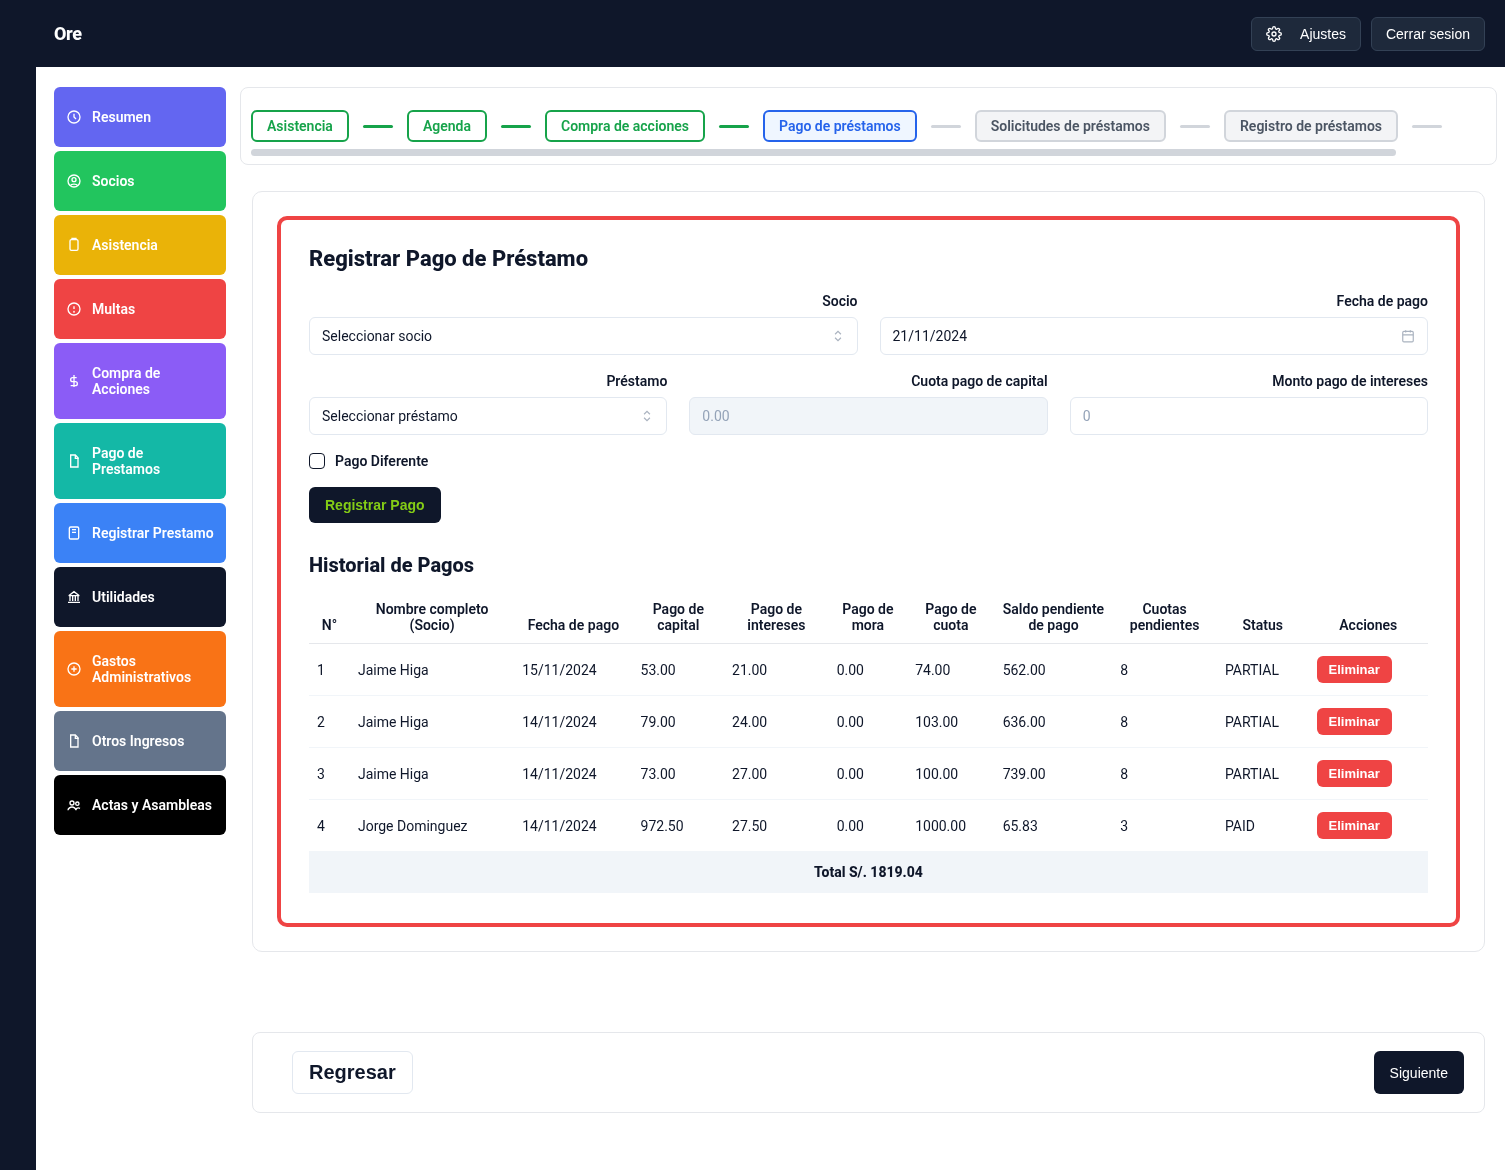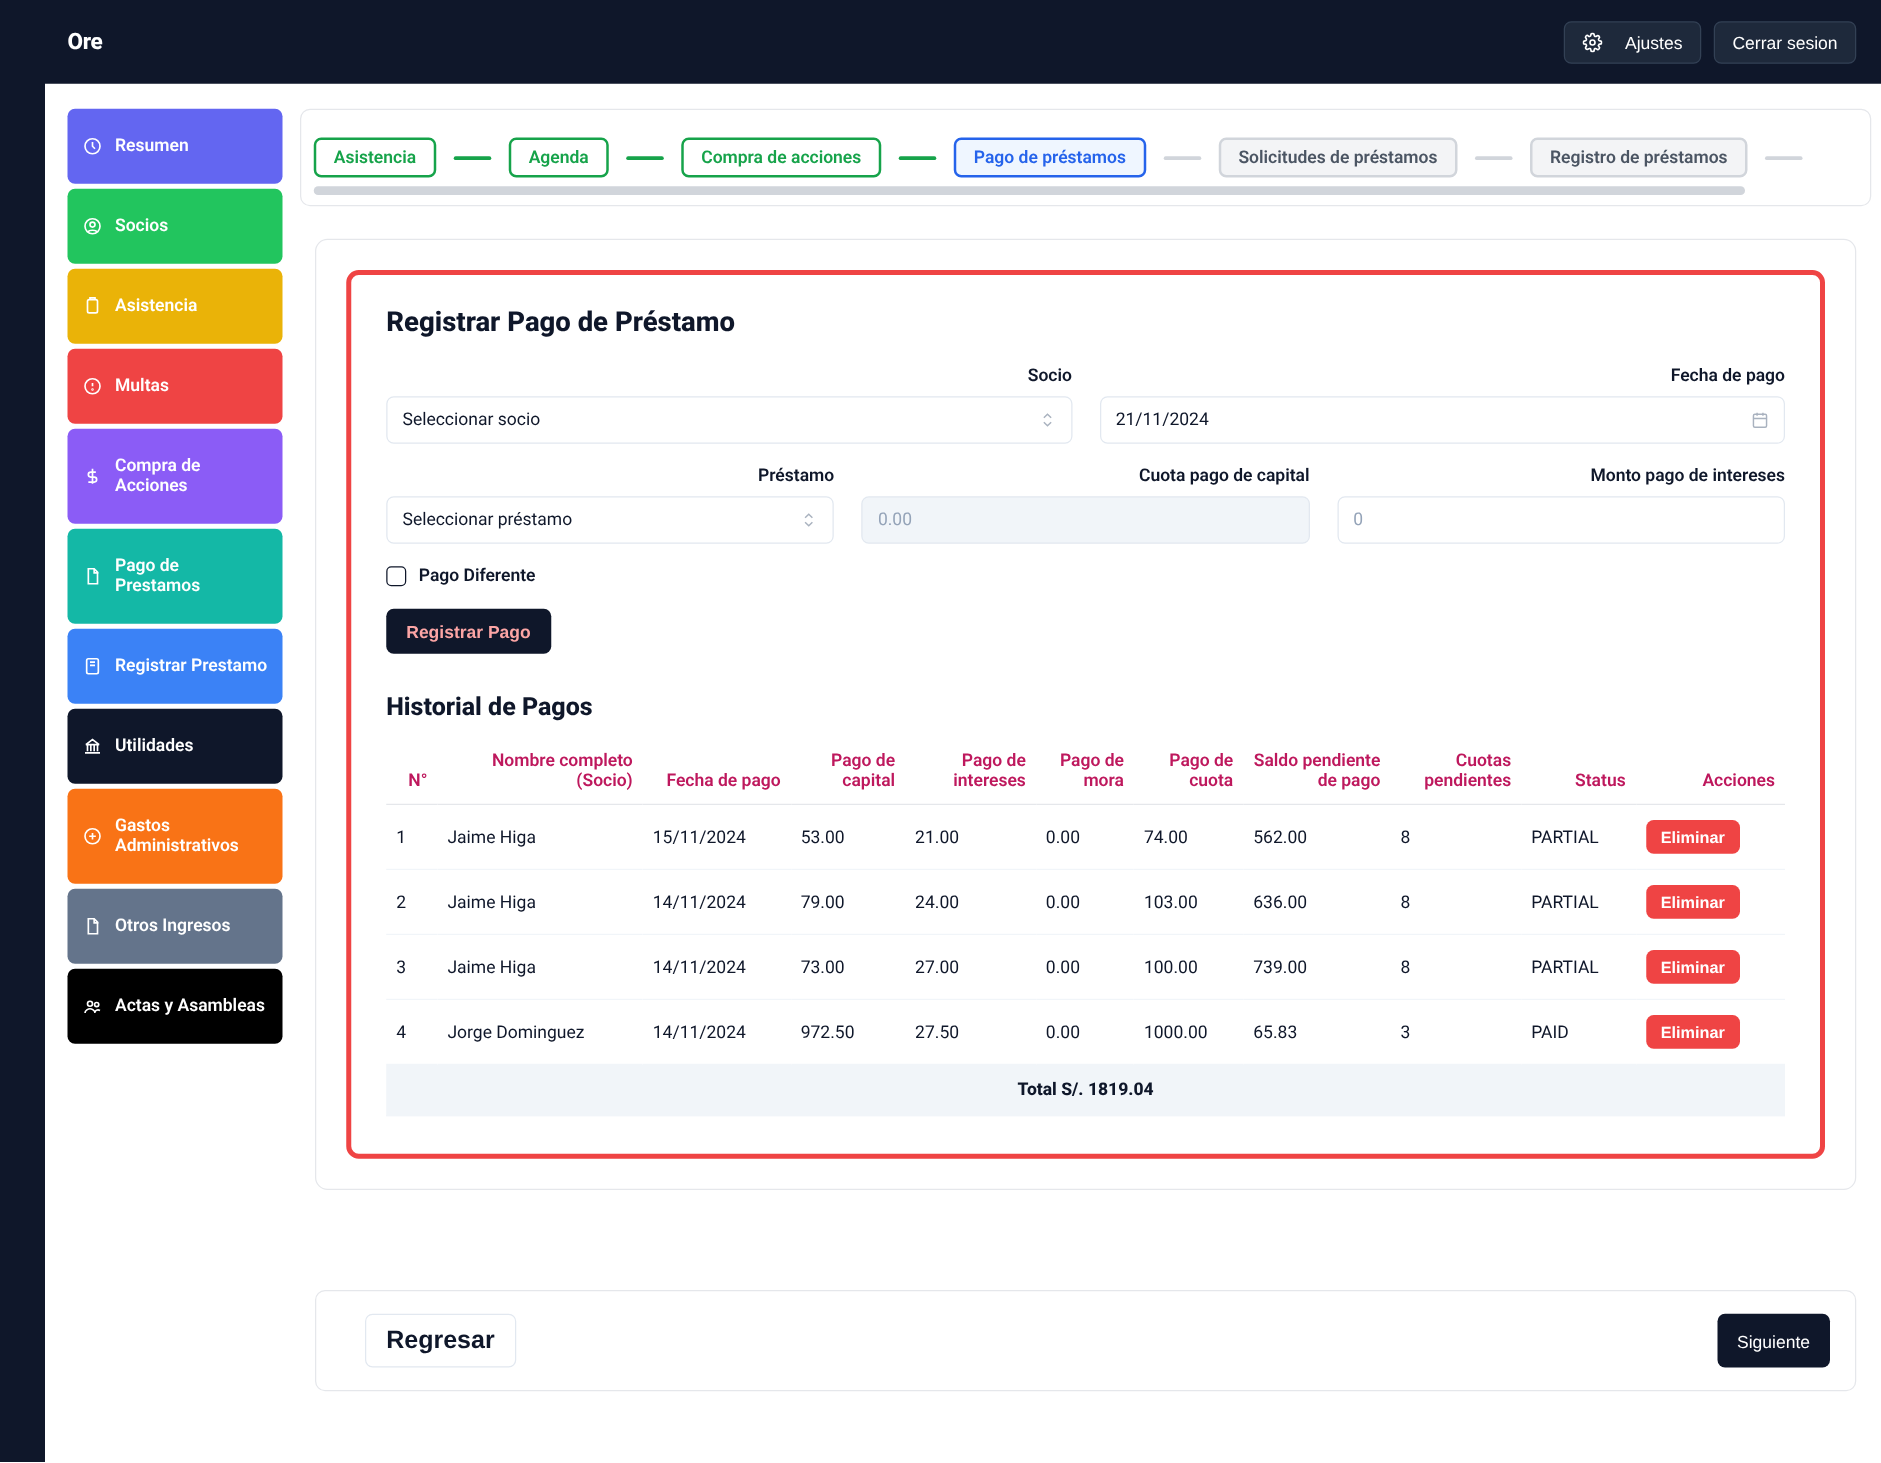--- a/index.html
+++ b/index.html
@@ -148,33 +148,33 @@
   .select .chev svg, .input .cal svg { width:100%; height:100%; stroke:#64748b; fill:none; stroke-width:2; }
 
   .chk-row { display:flex; align-items:center; gap:10px; margin-top:2px; }
   .chk {
     width:16px; height:16px; border:1.5px solid #0f172a; border-radius:4px;
     background:#fff; display:inline-block; cursor:pointer;
   }
 
   .btn-black {
     margin-top:18px;
-    background:#0f172a; color:#fca5a5; border:none; border-radius:6px;
+    background:#0f172a; color:#84cc16; border:none; border-radius:6px;
     padding:10px 16px; font-weight:700; font-size:14px; cursor:pointer;
   }
 
   table.hist {
     width:100%;
     border-collapse:collapse;
     font-size:14px;
   }
   table.hist thead th {
-    text-align:right;
+    text-align:center;
     font-weight:600;
-    color:#be185d;
+    color:#0f172a;
     padding:10px 8px;
     border-bottom:1px solid #e5e7eb;
     vertical-align:bottom;
   }
   table.hist tbody td {
     padding:12px 8px;
     border-bottom:1px solid #f1f5f9;
   }
   .btn-del {
     background:#ef4444; color:#fff; border:none;

